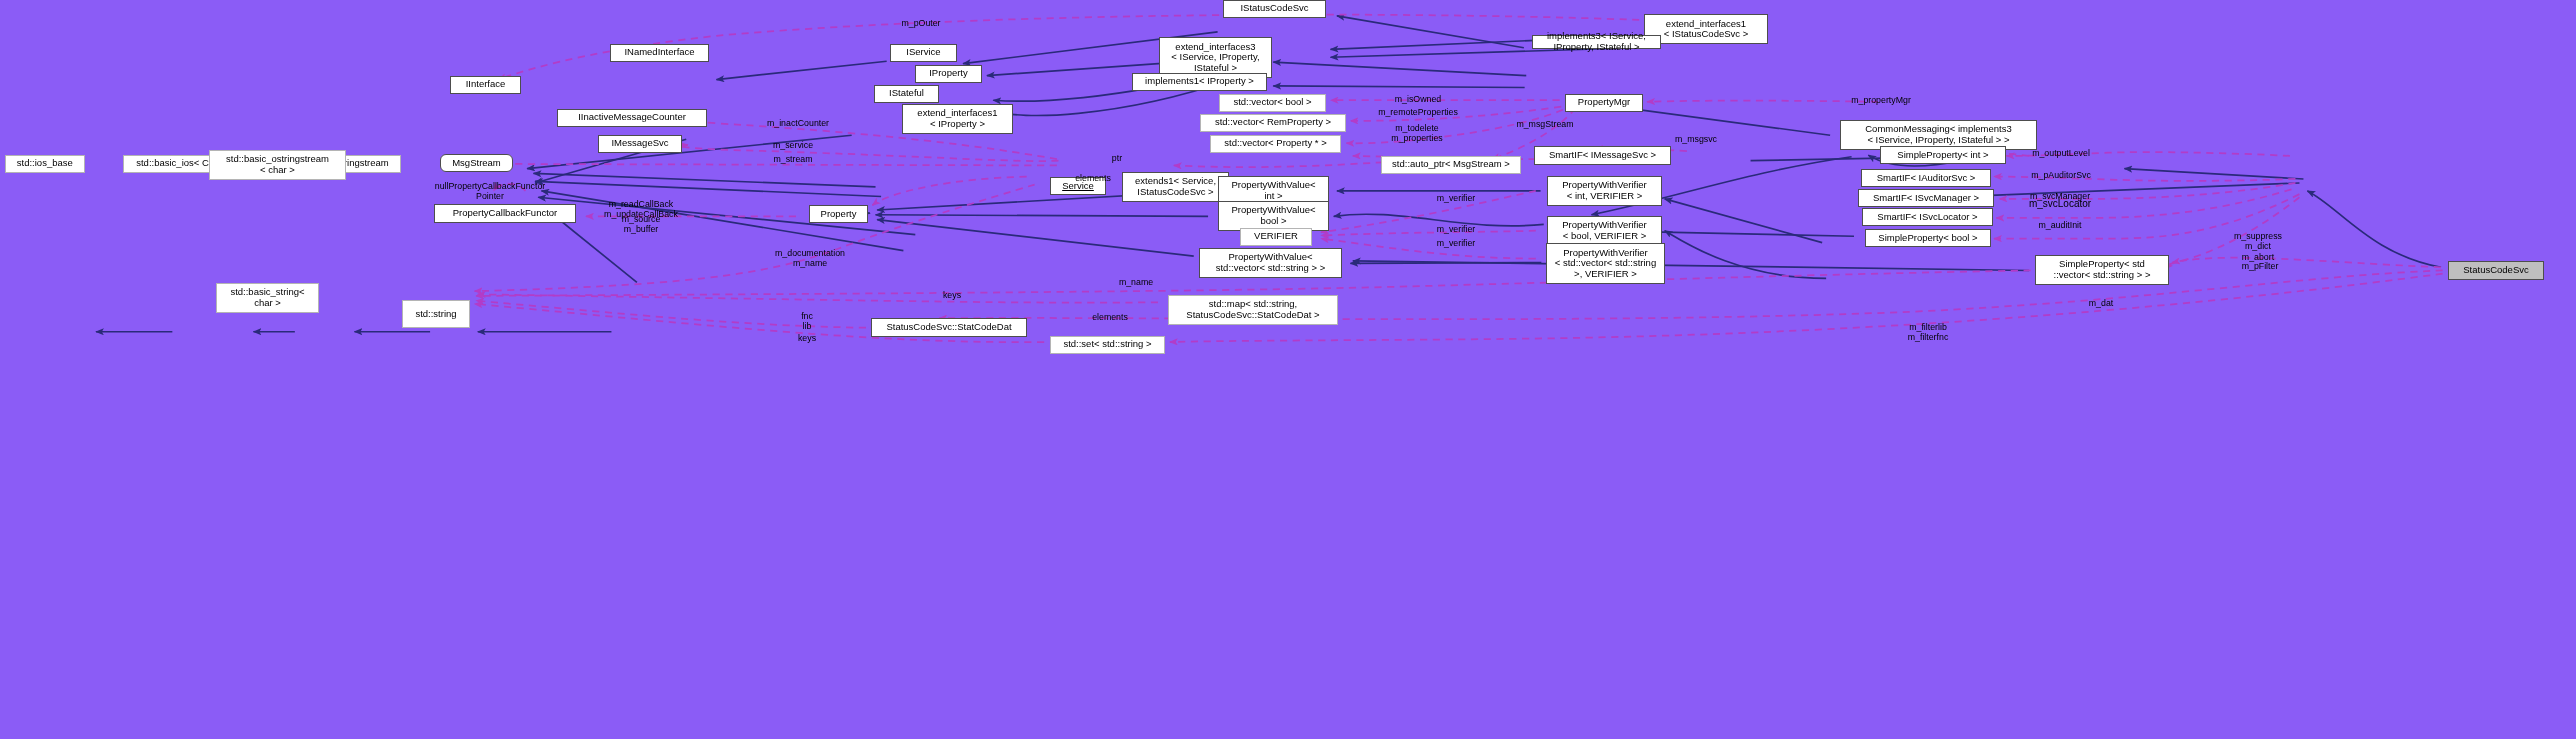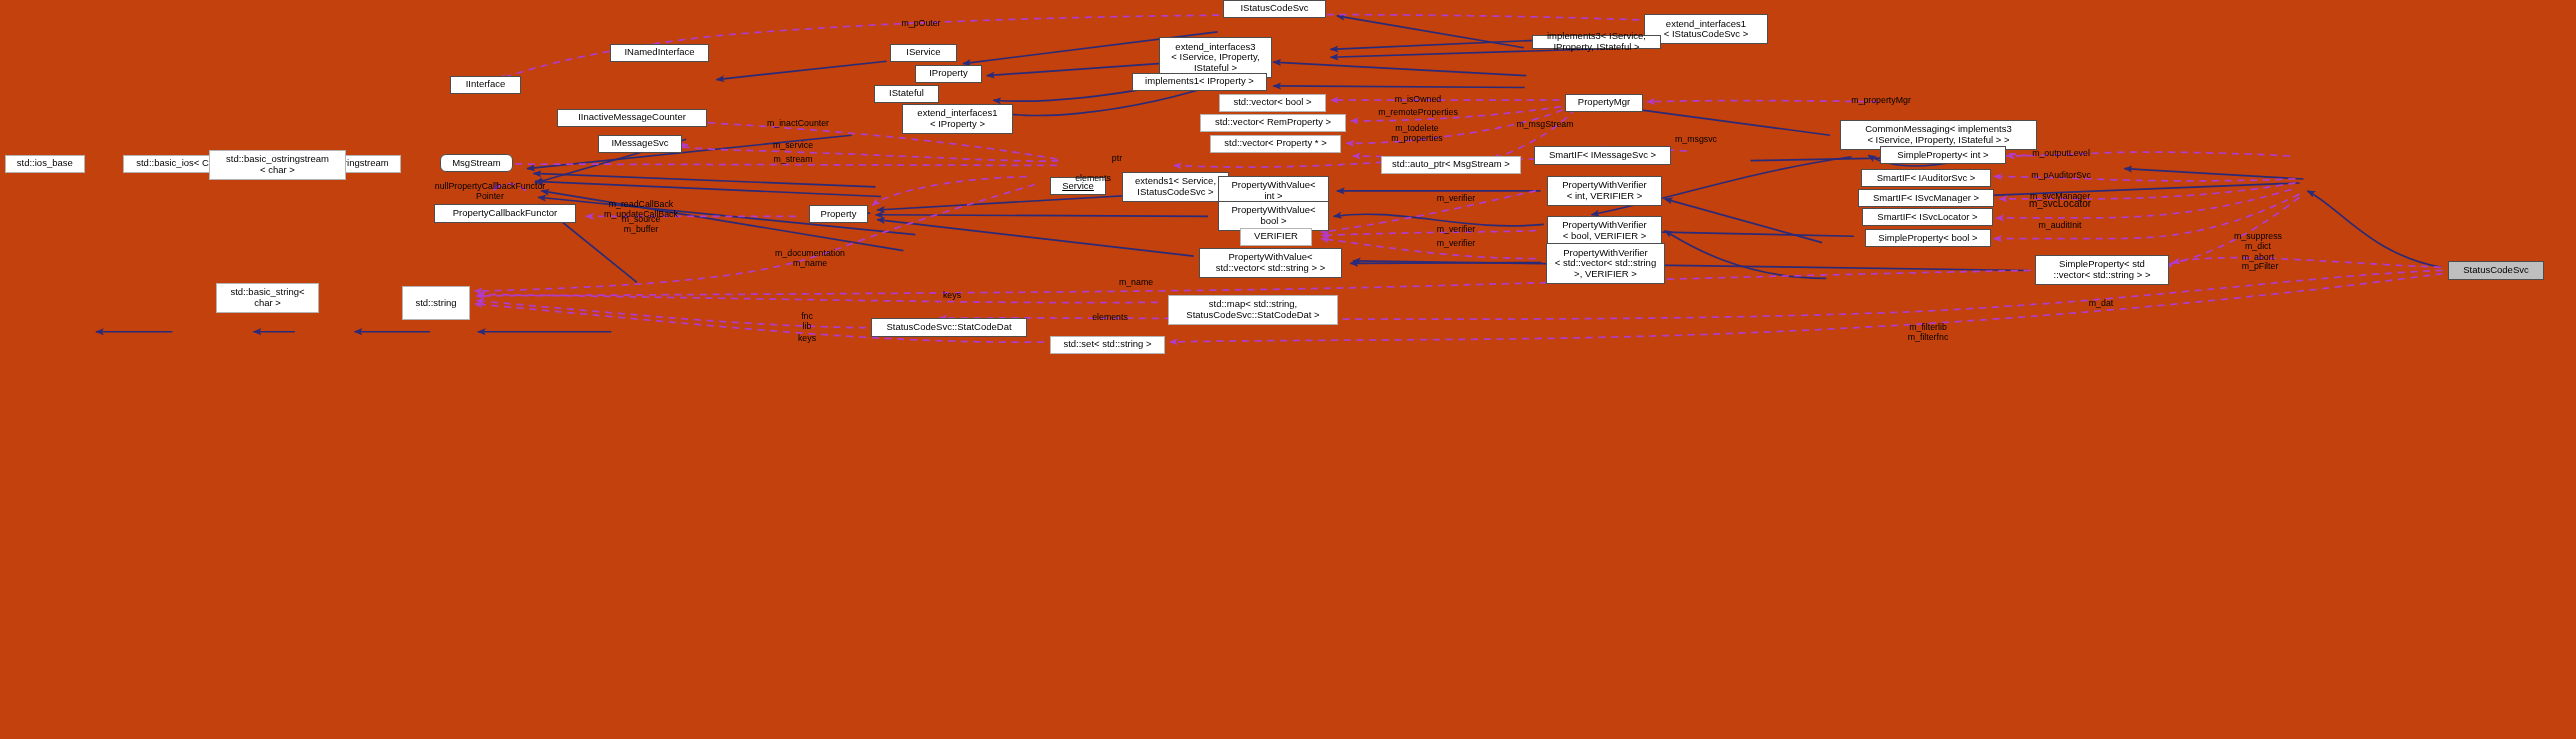--- a/index.html
+++ b/index.html
@@ -1,17 +1,17 @@
 <!DOCTYPE html>
 <html style="font-size:12.7px"><head>
 <meta charset="utf-8">
 <style>
   html,body{margin:0;padding:0;background:#ffffff;}
   body{font-family:"Liberation Sans","DejaVu Sans",sans-serif;}
-  #stage{position:relative;width:2576px;height:739px;background:#c2410c;overflow:hidden;}
+  #stage{position:relative;width:2576px;height:739px;background:#8b5cf6;overflow:hidden;}
   svg#edges{position:absolute;left:0;top:0;width:2576px;height:739px;}
   .node{position:absolute;box-sizing:border-box;display:flex;align-items:center;
         justify-content:center;text-align:center;line-height:1.12;color:#000;
         background:#ffffff;white-space:pre;}
   .node.thin{border:0.8px solid #b4b4b4;}
   .node.thick{border:1.6px solid #4d4d4d;}
   .node.focus{border:1.6px solid #4d4d4d;background:#bfbfbf;}
   .elabel{position:absolute;color:#000;white-space:pre;text-align:center;line-height:1.18;
           transform:translateX(-50%);}
 </style>
@@ -165,21 +165,21 @@
     <div class="node thick" style="left: 1199px; top: 248px; width: 143px; height: 30px; font-size: 9.5px;">PropertyWithValue&lt;
 std::vector&lt; std::string &gt; &gt;</div>
     <div class="node thick" style="left: 1546px; top: 243px; width: 119px; height: 41px; font-size: 9.5px;">PropertyWithVerifier
 &lt; std::vector&lt; std::string
 &gt;, VERIFIER &gt;</div>
     <div class="node thick" style="left: 2035px; top: 255px; width: 134px; height: 30px; font-size: 9.5px;">SimpleProperty&lt; std
 ::vector&lt; std::string &gt; &gt;</div>
     <div class="node focus" style="left: 2448px; top: 261px; width: 96px; height: 19px; font-size: 9.5px;">StatusCodeSvc</div>
     <div class="node thin" style="left: 216px; top: 283px; width: 103px; height: 30px; font-size: 9.5px;">std::basic_string&lt;
 char &gt;</div>
-    <div class="node thin" style="left: 402px; top: 286px; width: 68px; height: 34px; font-size: 9.5px;">std::string</div>
+    <div class="node thin" style="left: 402px; top: 300px; width: 68px; height: 28px; font-size: 9.5px;">std::string</div>
     <div class="node thick" style="left: 871px; top: 318px; width: 156px; height: 19px; font-size: 9.5px;">StatusCodeSvc::StatCodeDat</div>
     <div class="node thin" style="left: 1168px; top: 295px; width: 170px; height: 30px; font-size: 9.5px;">std::map&lt; std::string,
 StatusCodeSvc::StatCodeDat &gt;</div>
     <div class="node thin" style="left: 1050px; top: 336px; width: 115px; height: 17.5px; font-size: 9.5px;">std::set&lt; std::string &gt;</div>
     <div class="elabel" style="left: 921px; top: 18.3px; font-size: 8.8px;">m_pOuter</div>
     <div class="elabel" style="left: 1881px; top: 95px; font-size: 8.8px;">m_propertyMgr</div>
     <div class="elabel" style="left: 1418px; top: 94px; font-size: 8.8px;">m_isOwned</div>
     <div class="elabel" style="left: 1418px; top: 107px; font-size: 8.8px;">m_remoteProperties</div>
     <div class="elabel" style="left: 1545px; top: 119px; font-size: 8.8px;">m_msgStream</div>
     <div class="elabel" style="left: 1417px; top: 123px; font-size: 8.8px;">m_todelete

